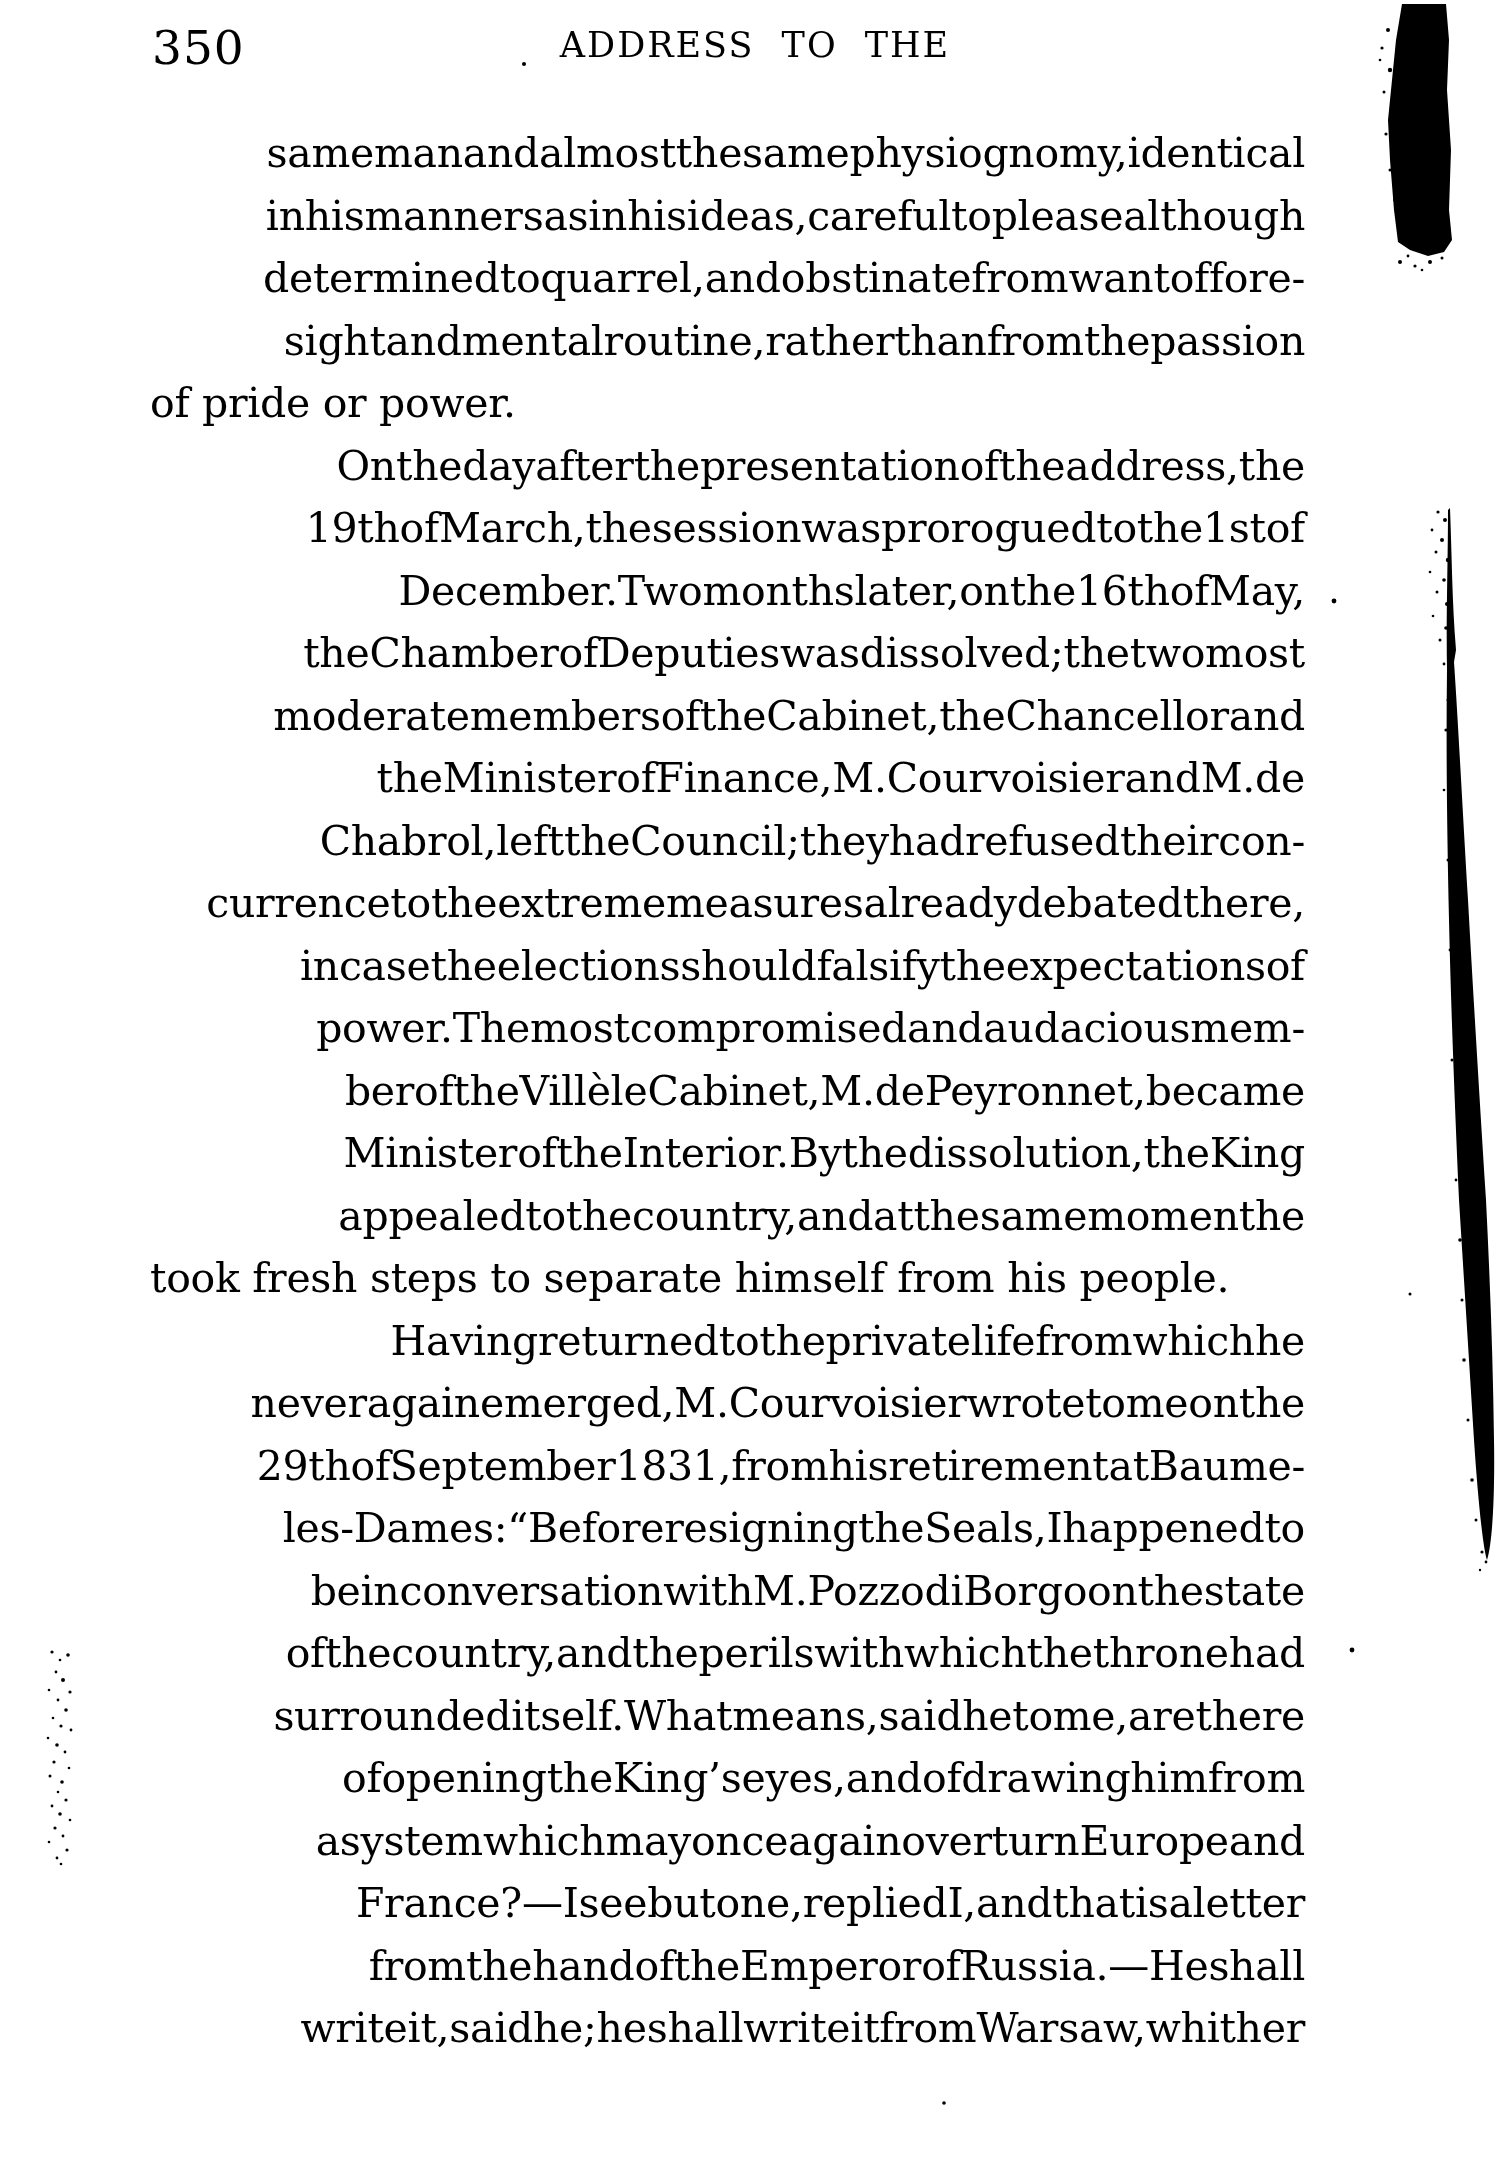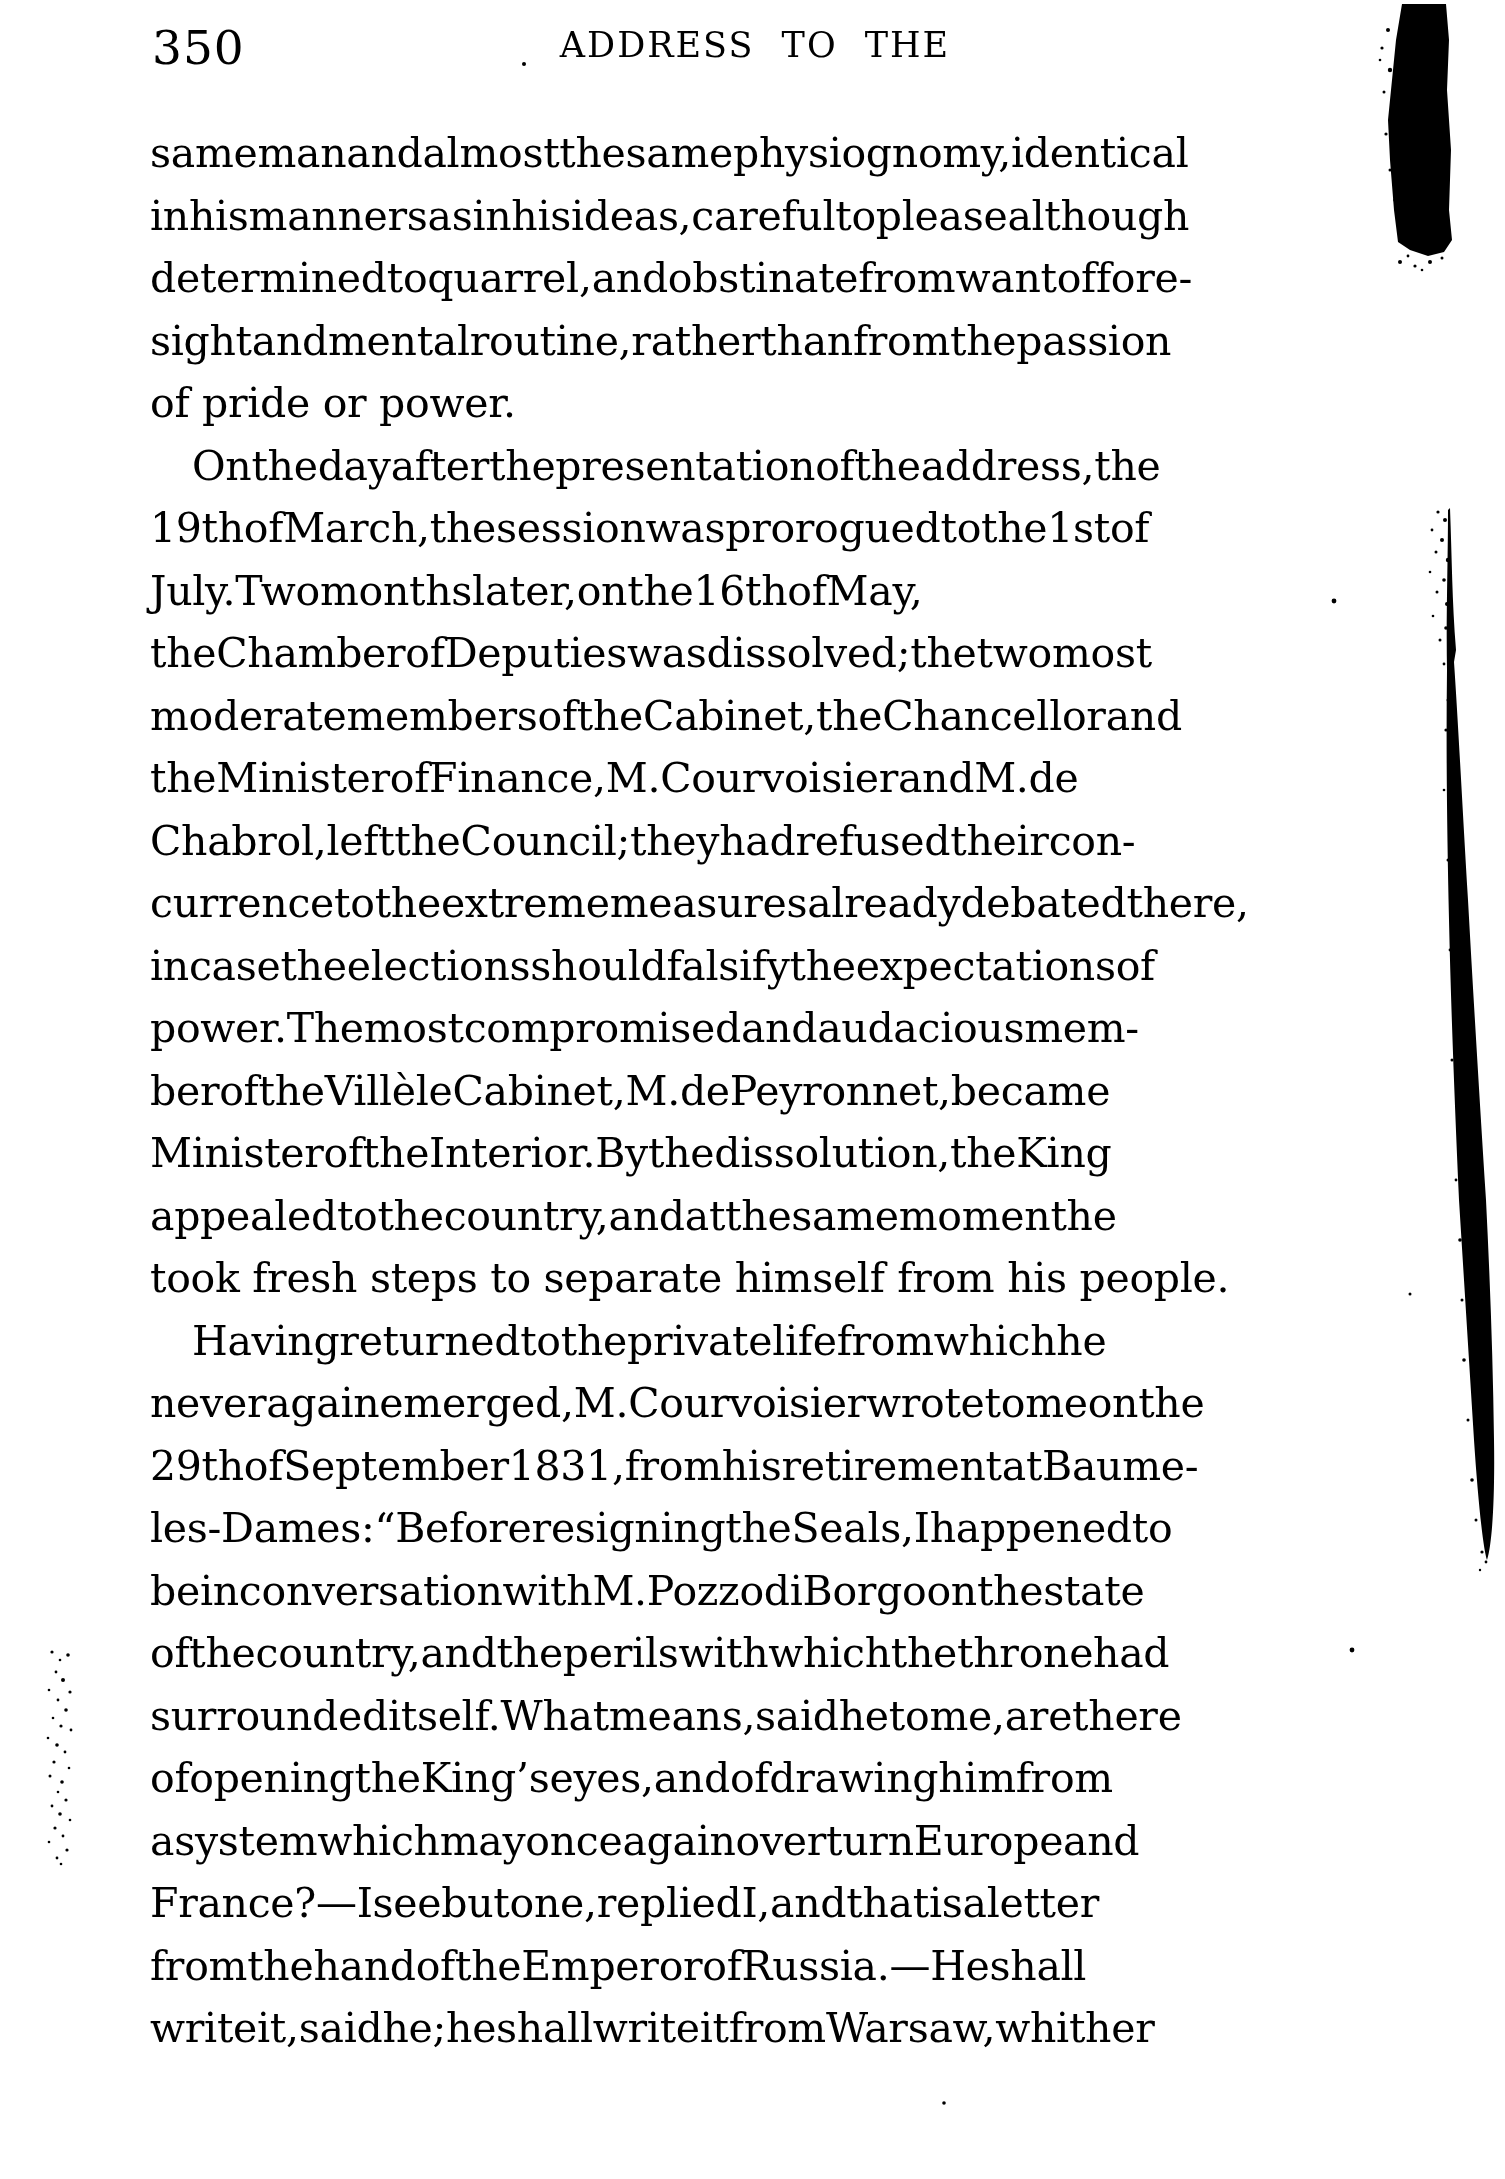--- a/index.html
+++ b/index.html
@@ -24,21 +24,21 @@
     letter-spacing:2px;word-spacing:14px;
   }
   .body-text{
     position:absolute;left:150px;top:122px;width:1155px;
   }
   .line{
     height:62.5px;line-height:62.5px;
     font-size:41px;letter-spacing:-0.3px;
     white-space:nowrap;
   }
-  .line.j{display:flex;justify-content:flex-start;}
+  .line.j{display:flex;justify-content:flex-end;}
   .line.ind{padding-left:42px;}
   .artifacts{position:absolute;inset:0;pointer-events:none;}
 </style>
 </head>
 <body>
 
 <div class="page">
 
   <div class="page-number">350</div>
 
@@ -110,21 +110,21 @@
         <span>the</span>
         <span>session</span>
         <span>was</span>
         <span>prorogued</span>
         <span>to</span>
         <span>the</span>
         <span>1st</span>
         <span>of</span>
       </div>
       <div class="line j">
-        <span>July.</span>
+        <span>December.</span>
         <span>Two</span>
         <span>months</span>
         <span>later,</span>
         <span>on</span>
         <span>the</span>
         <span>16th</span>
         <span>of</span>
         <span>May,</span>
       </div>
       <div class="line j">

